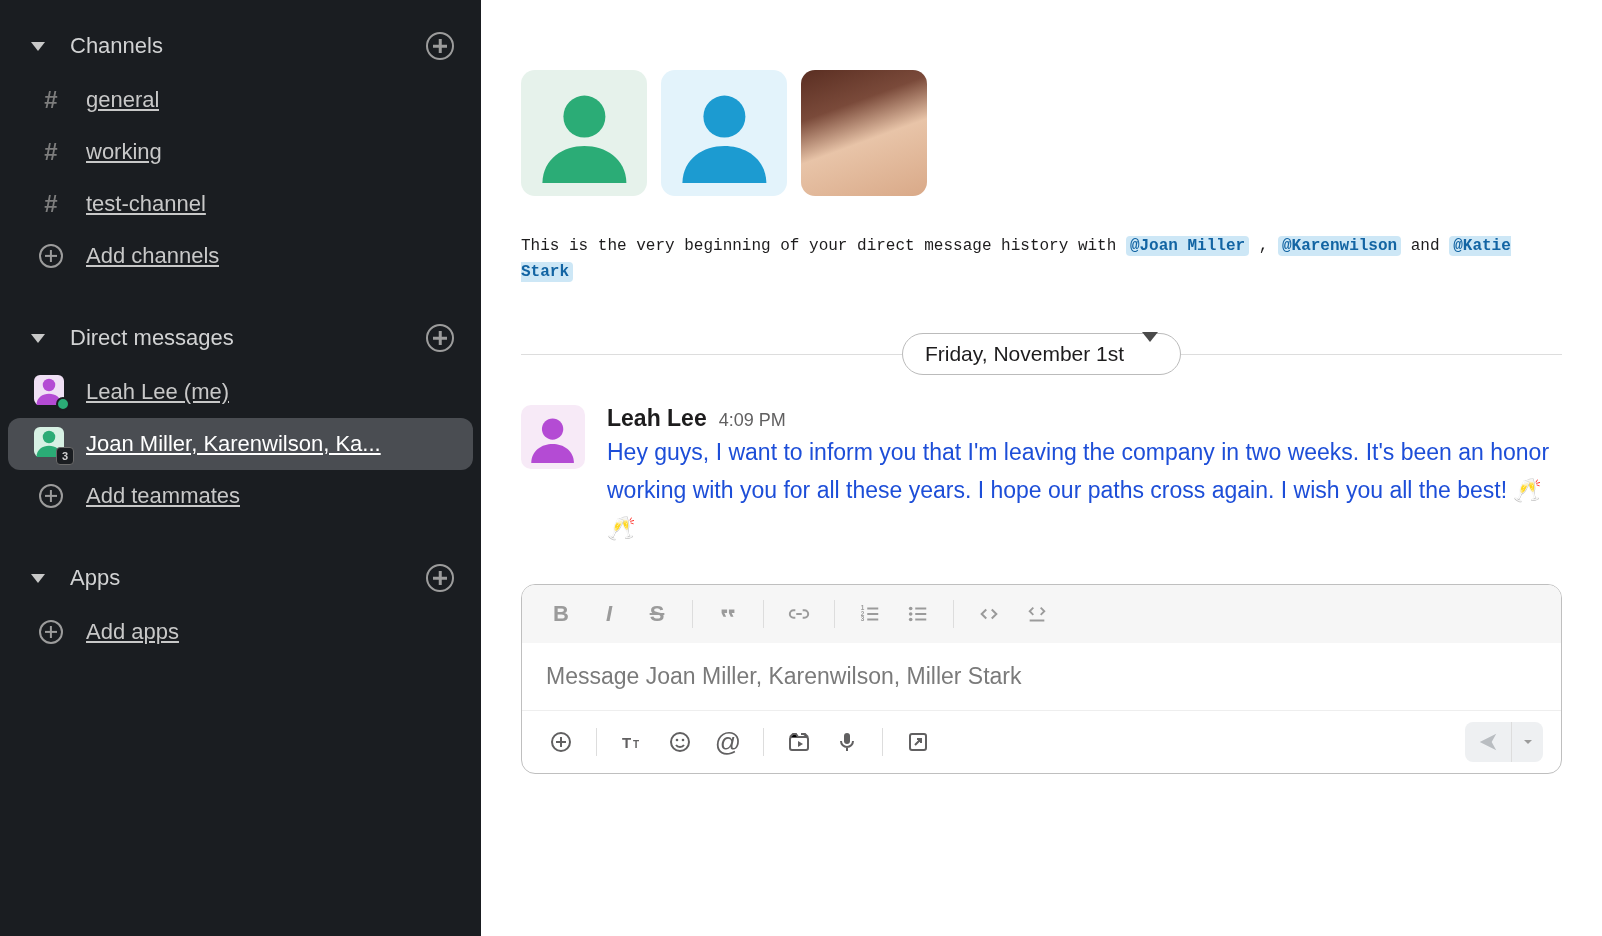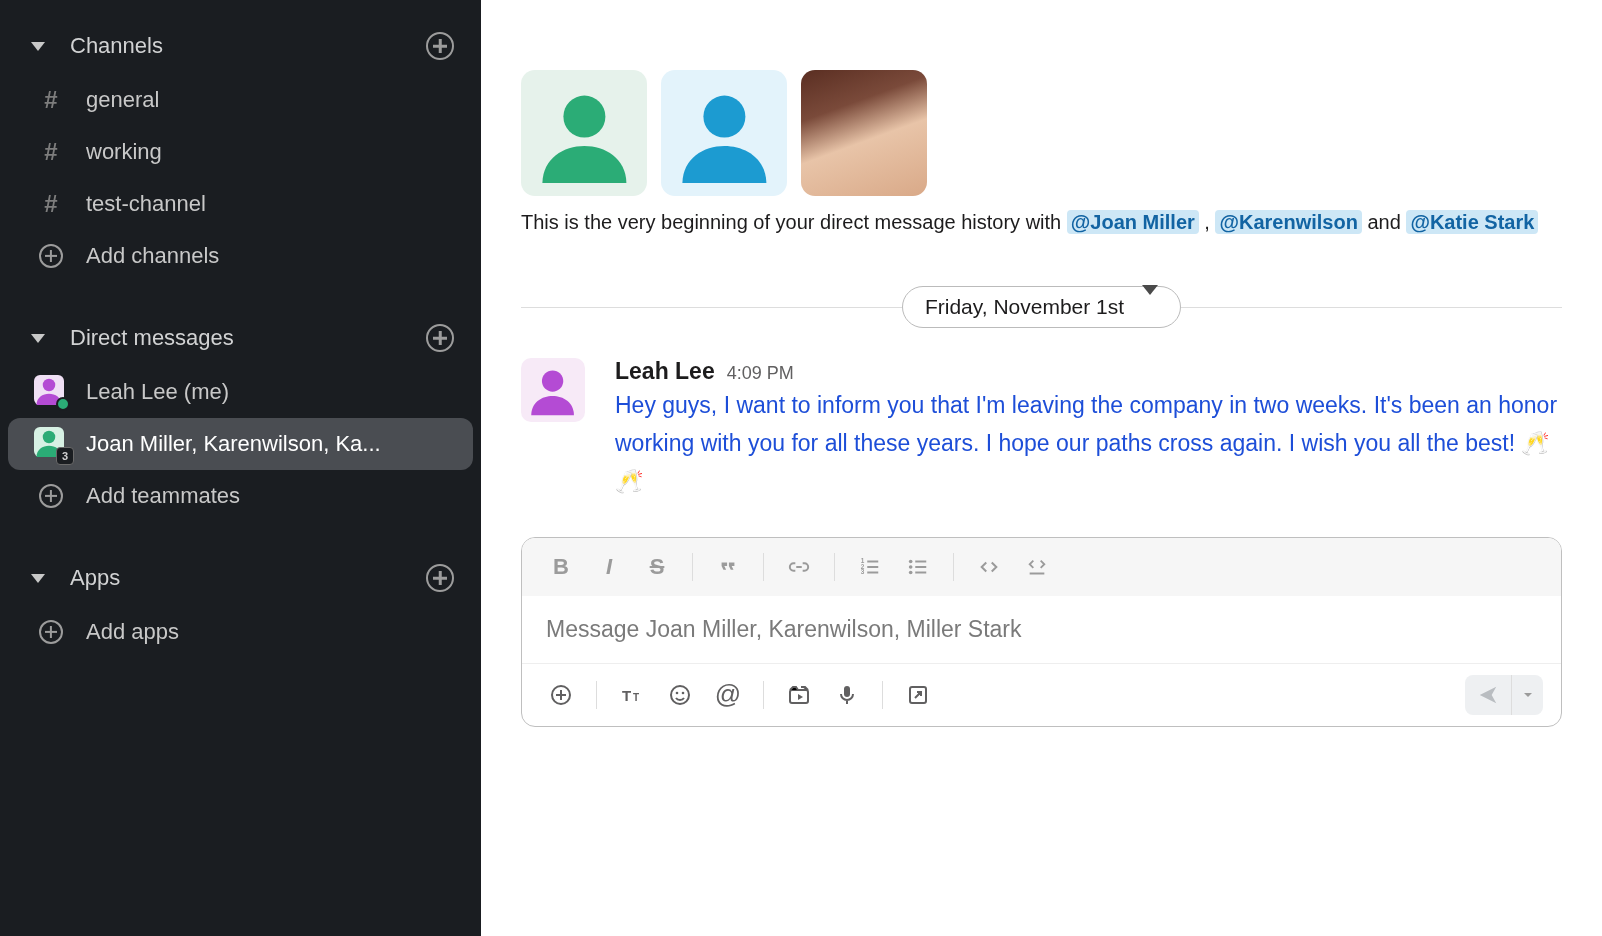--- a/index.html
+++ b/index.html
@@ -119,63 +119,64 @@
     color:#d0d0d0; font-size:11px; font-weight:700;
     width:18px; height:18px; border-radius:4px;
     display:flex; align-items:center; justify-content:center;
   }
   .away-dot {
     position:absolute; bottom:-2px; right:-2px;
     width:14px; height:14px; border-radius:50%;
     background:#555; border:2px solid #1a1d21;
   }
   .sb-label {
-    white-space: nowrap; overflow: hidden; text-overflow: ellipsis;
+    white-space: nowrap; overflow: hidden; text-overflow: ellipsis; text-decoration: underline;
   }
 
   
   .main {
     flex: 1;
     display: flex;
     flex-direction: column;
     padding: 0 40px 26px 40px;
   }
   .dm-header-avatars {
     display:flex; gap:14px; margin-top:70px;
   }
   .big-avatar {
     width:126px; height:126px; border-radius:14px;
     display:flex; align-items:center; justify-content:center;
   }
   .intro-text {
-    margin-top:10px;
-    font-size:20px;
+    margin-top:38px;
+    font-size:16px;
     color:#1d1c1d;
     line-height:1.6;
+    font-family:Liberation Mono, monospace;
   }
   .mention {
     background:#cde7f6;
     color:#1264a3;
     font-weight:700;
     padding:1px 4px;
     border-radius:4px;
   }
   .date-divider {
     display:flex; align-items:center; margin-top:48px;
   }
   .date-divider .line { flex:1; height:1px; background:#ddd; }
   .date-chip {
     border:1px solid #bbb; border-radius:28px;
     padding:8px 22px;
     font-size:21px; color:#1d1c1d;
     display:flex; align-items:flex-end; gap:18px;
     background:#fff;
   }
   .message {
-    display:flex; gap:30px; margin-top:30px;
+    display:flex; gap:22px; margin-top:30px;
   }
   .msg-avatar-wrap { width:64px; height:64px; border-radius:10px; background:#f7eaf7; display:flex; align-items:center; justify-content:center; flex-shrink:0;}
   .msg-body { flex:1; }
   .msg-head { display:flex; align-items:baseline; gap:12px; }
   .msg-author { font-weight:800; font-size:23px; color:#1d1c1d;}
   .msg-time { font-size:18px; color:#616061;}
   .msg-text { font-size:23px; color:#1d4ed8; line-height:1.65; margin-top:2px;}
 
   
   .composer {

